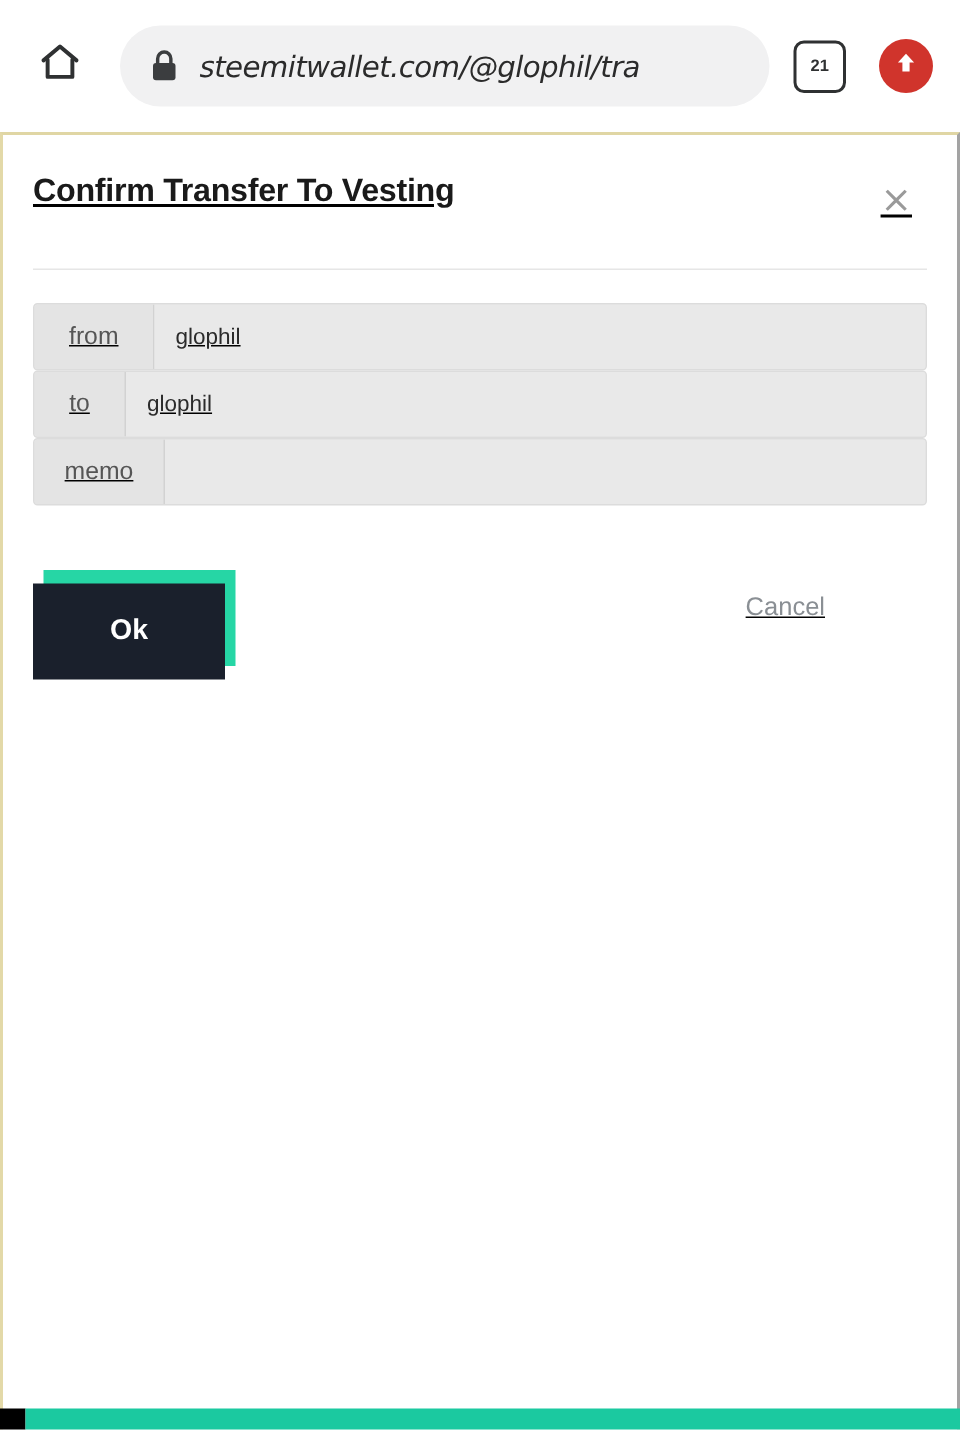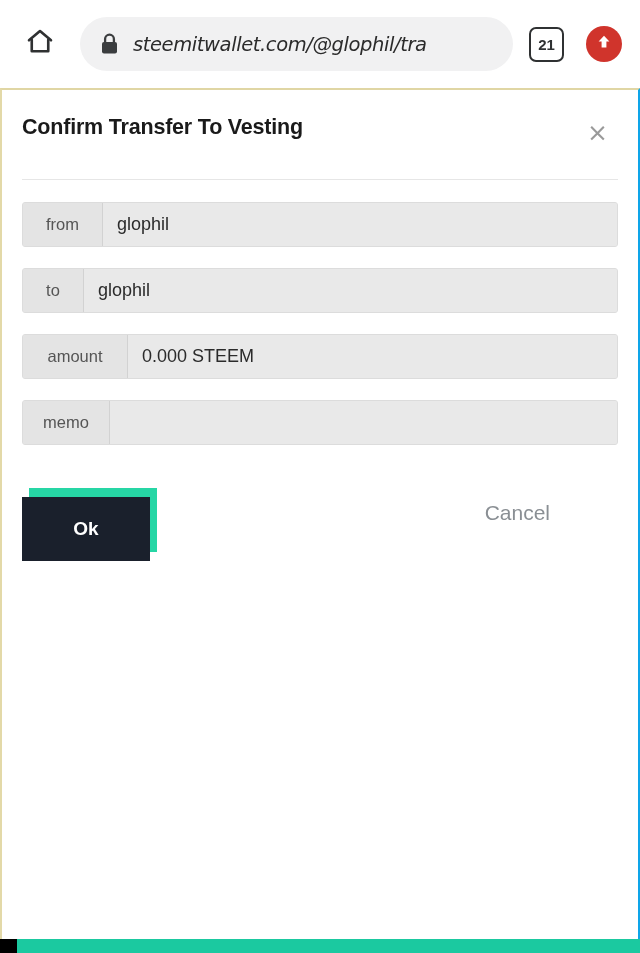--- a/index.html
+++ b/index.html
@@ -61,21 +61,21 @@
   }
   .tab-count {
     flex: 0 0 auto;
     width: 31px;
     height: 31px;
     border: 2.6px solid #2f3132;
     border-radius: 7px;
     display: flex;
     align-items: center;
     justify-content: center;
-    font-size: 15px;
+    font-size: 11px;
     font-weight: bold;
     color: #2f3132;
     margin: 0 6px;
     font-family: "Liberation Sans", sans-serif;
   }
   .update-btn {
     flex: 0 0 auto;
     width: 36px;
     height: 36px;
     border-radius: 50%;
@@ -86,23 +86,24 @@
     margin-left: 16px;
     margin-right: 4px;
   }
 
   
   .page-frame {
     position: relative;
     height: 865px;
     box-sizing: border-box;
     border-left: 2px solid #e3d9a8;
-    border-right: 2px solid #0ea5e9;
+    border-right: 2px solid #a3a3a3;
     border-top: 2px solid #e0d6a4;
     background: #ffffff;
+    text-decoration: underline;
   }
 
   .modal {
     padding: 0 20px;
     box-sizing: border-box;
   }
   .modal-header {
     display: flex;
     align-items: flex-start;
     justify-content: space-between;
@@ -129,21 +130,20 @@
     background: #e6e6e6;
     margin-top: 32px;
     margin-bottom: 22px;
   }
 
   
   .form-row {
     display: flex;
     align-items: stretch;
     height: 45px;
-    margin-bottom: 21px;
     background: #e9e9e9;
     border: 1px solid #dcdcdc;
     border-radius: 3px;
     box-sizing: border-box;
     overflow: hidden;
   }
   .row-label {
     background: #e4e4e4;
     border-right: 1px solid #d2d2d2;
     display: flex;
@@ -157,21 +157,21 @@
   .row-label.w-from   { width: 80px; }
   .row-label.w-to     { width: 61px; }
   .row-label.w-amount { width: 105px; }
   .row-label.w-memo   { width: 87px; }
   .row-value {
     flex: 1 1 auto;
     display: flex;
     align-items: center;
     padding-left: 14px;
     color: #2b2b2b;
-    font-size: 18px;
+    font-size: 15px;
     background: #e9e9e9;
   }
 
   
   .actions {
     display: flex;
     align-items: center;
     justify-content: space-between;
     margin-top: 36px;
     padding-right: 62px;
@@ -200,21 +200,21 @@
     font-size: 19px;
     font-weight: bold;
     display: flex;
     align-items: center;
     justify-content: center;
     border: none;
     font-family: "Liberation Sans", sans-serif;
   }
   .cancel-button {
     color: #8a8f94;
-    font-size: 21px;
+    font-size: 17px;
     background: none;
     border: none;
     font-family: "Liberation Sans", sans-serif;
   }
 
   
   .bottom-bar {
     position: absolute;
     left: -2px;
     right: -2px;
@@ -283,24 +283,20 @@
     <div class="form-row">
       <div class="row-label w-from">from</div>
       <div class="row-value">glophil</div>
     </div>
 
     <div class="form-row">
       <div class="row-label w-to">to</div>
       <div class="row-value">glophil</div>
     </div>
 
-    <div class="form-row">
-      <div class="row-label w-amount">amount</div>
-      <div class="row-value">0.000 STEEM</div>
-    </div>
 
     <div class="form-row">
       <div class="row-label w-memo">memo</div>
       <div class="row-value"></div>
     </div>
 
     <div class="actions">
       <div class="ok-wrap">
         <div class="ok-shadow"></div>
         <button class="ok-button">Ok</button>

